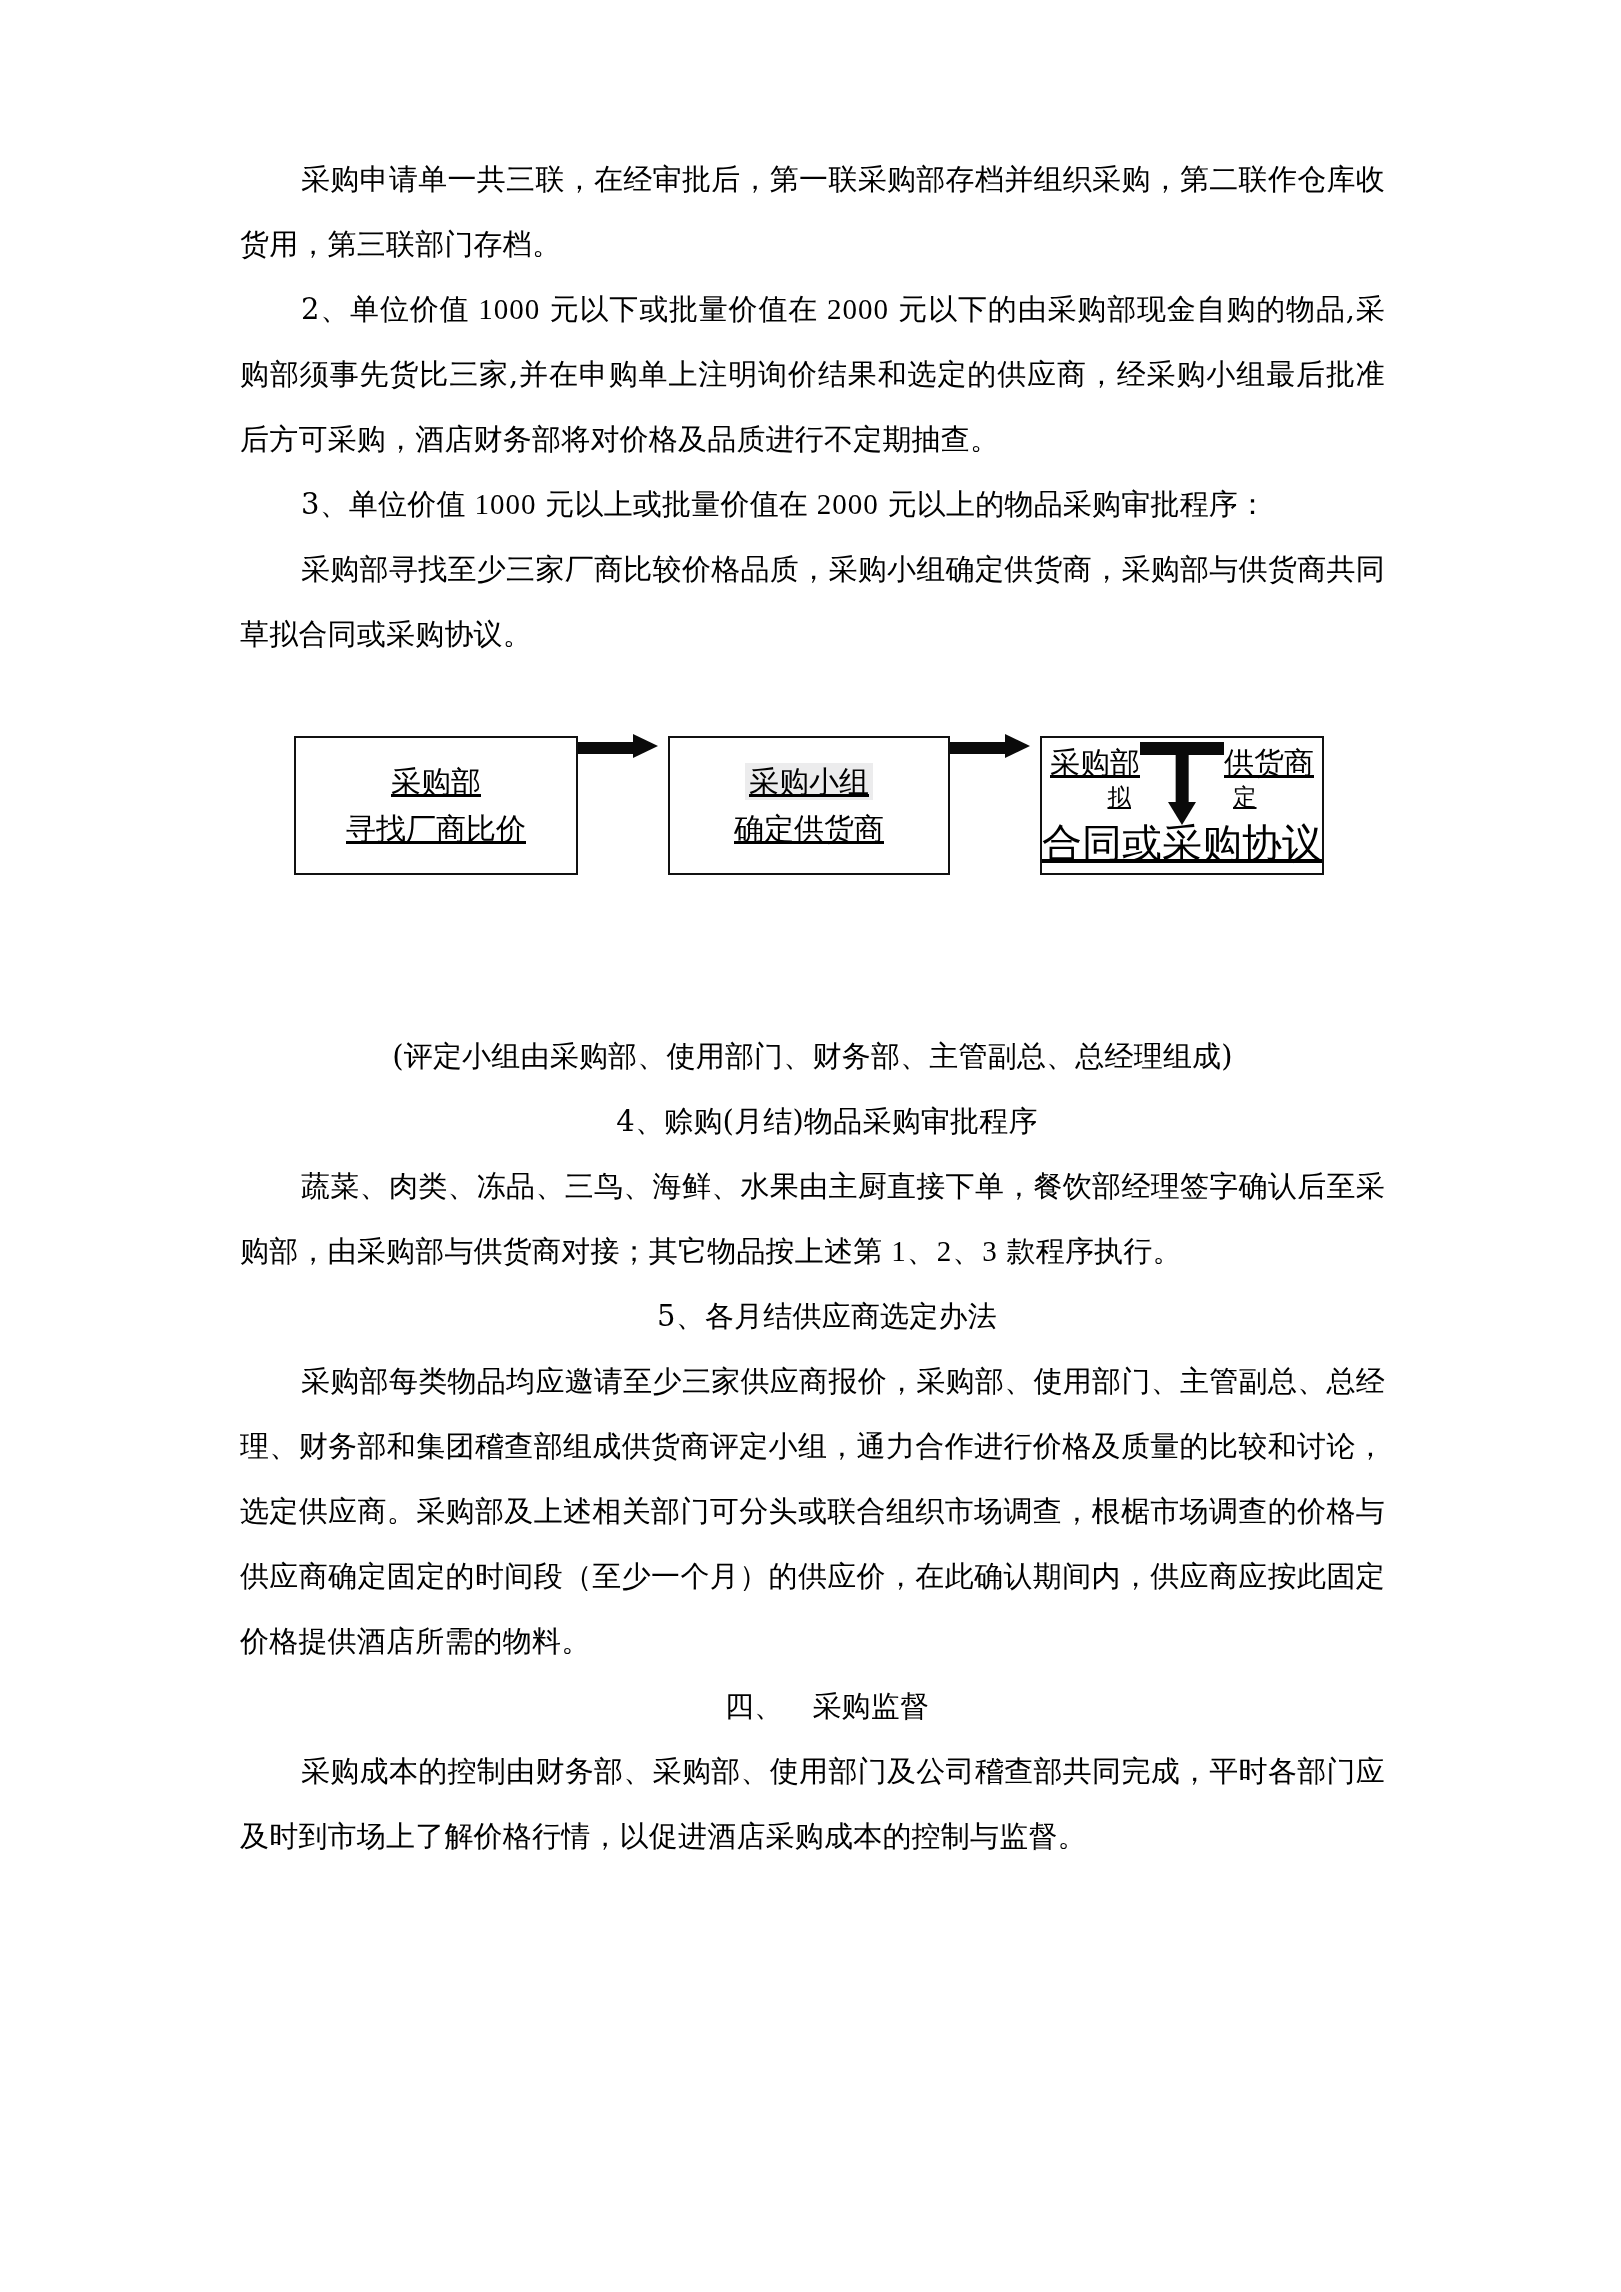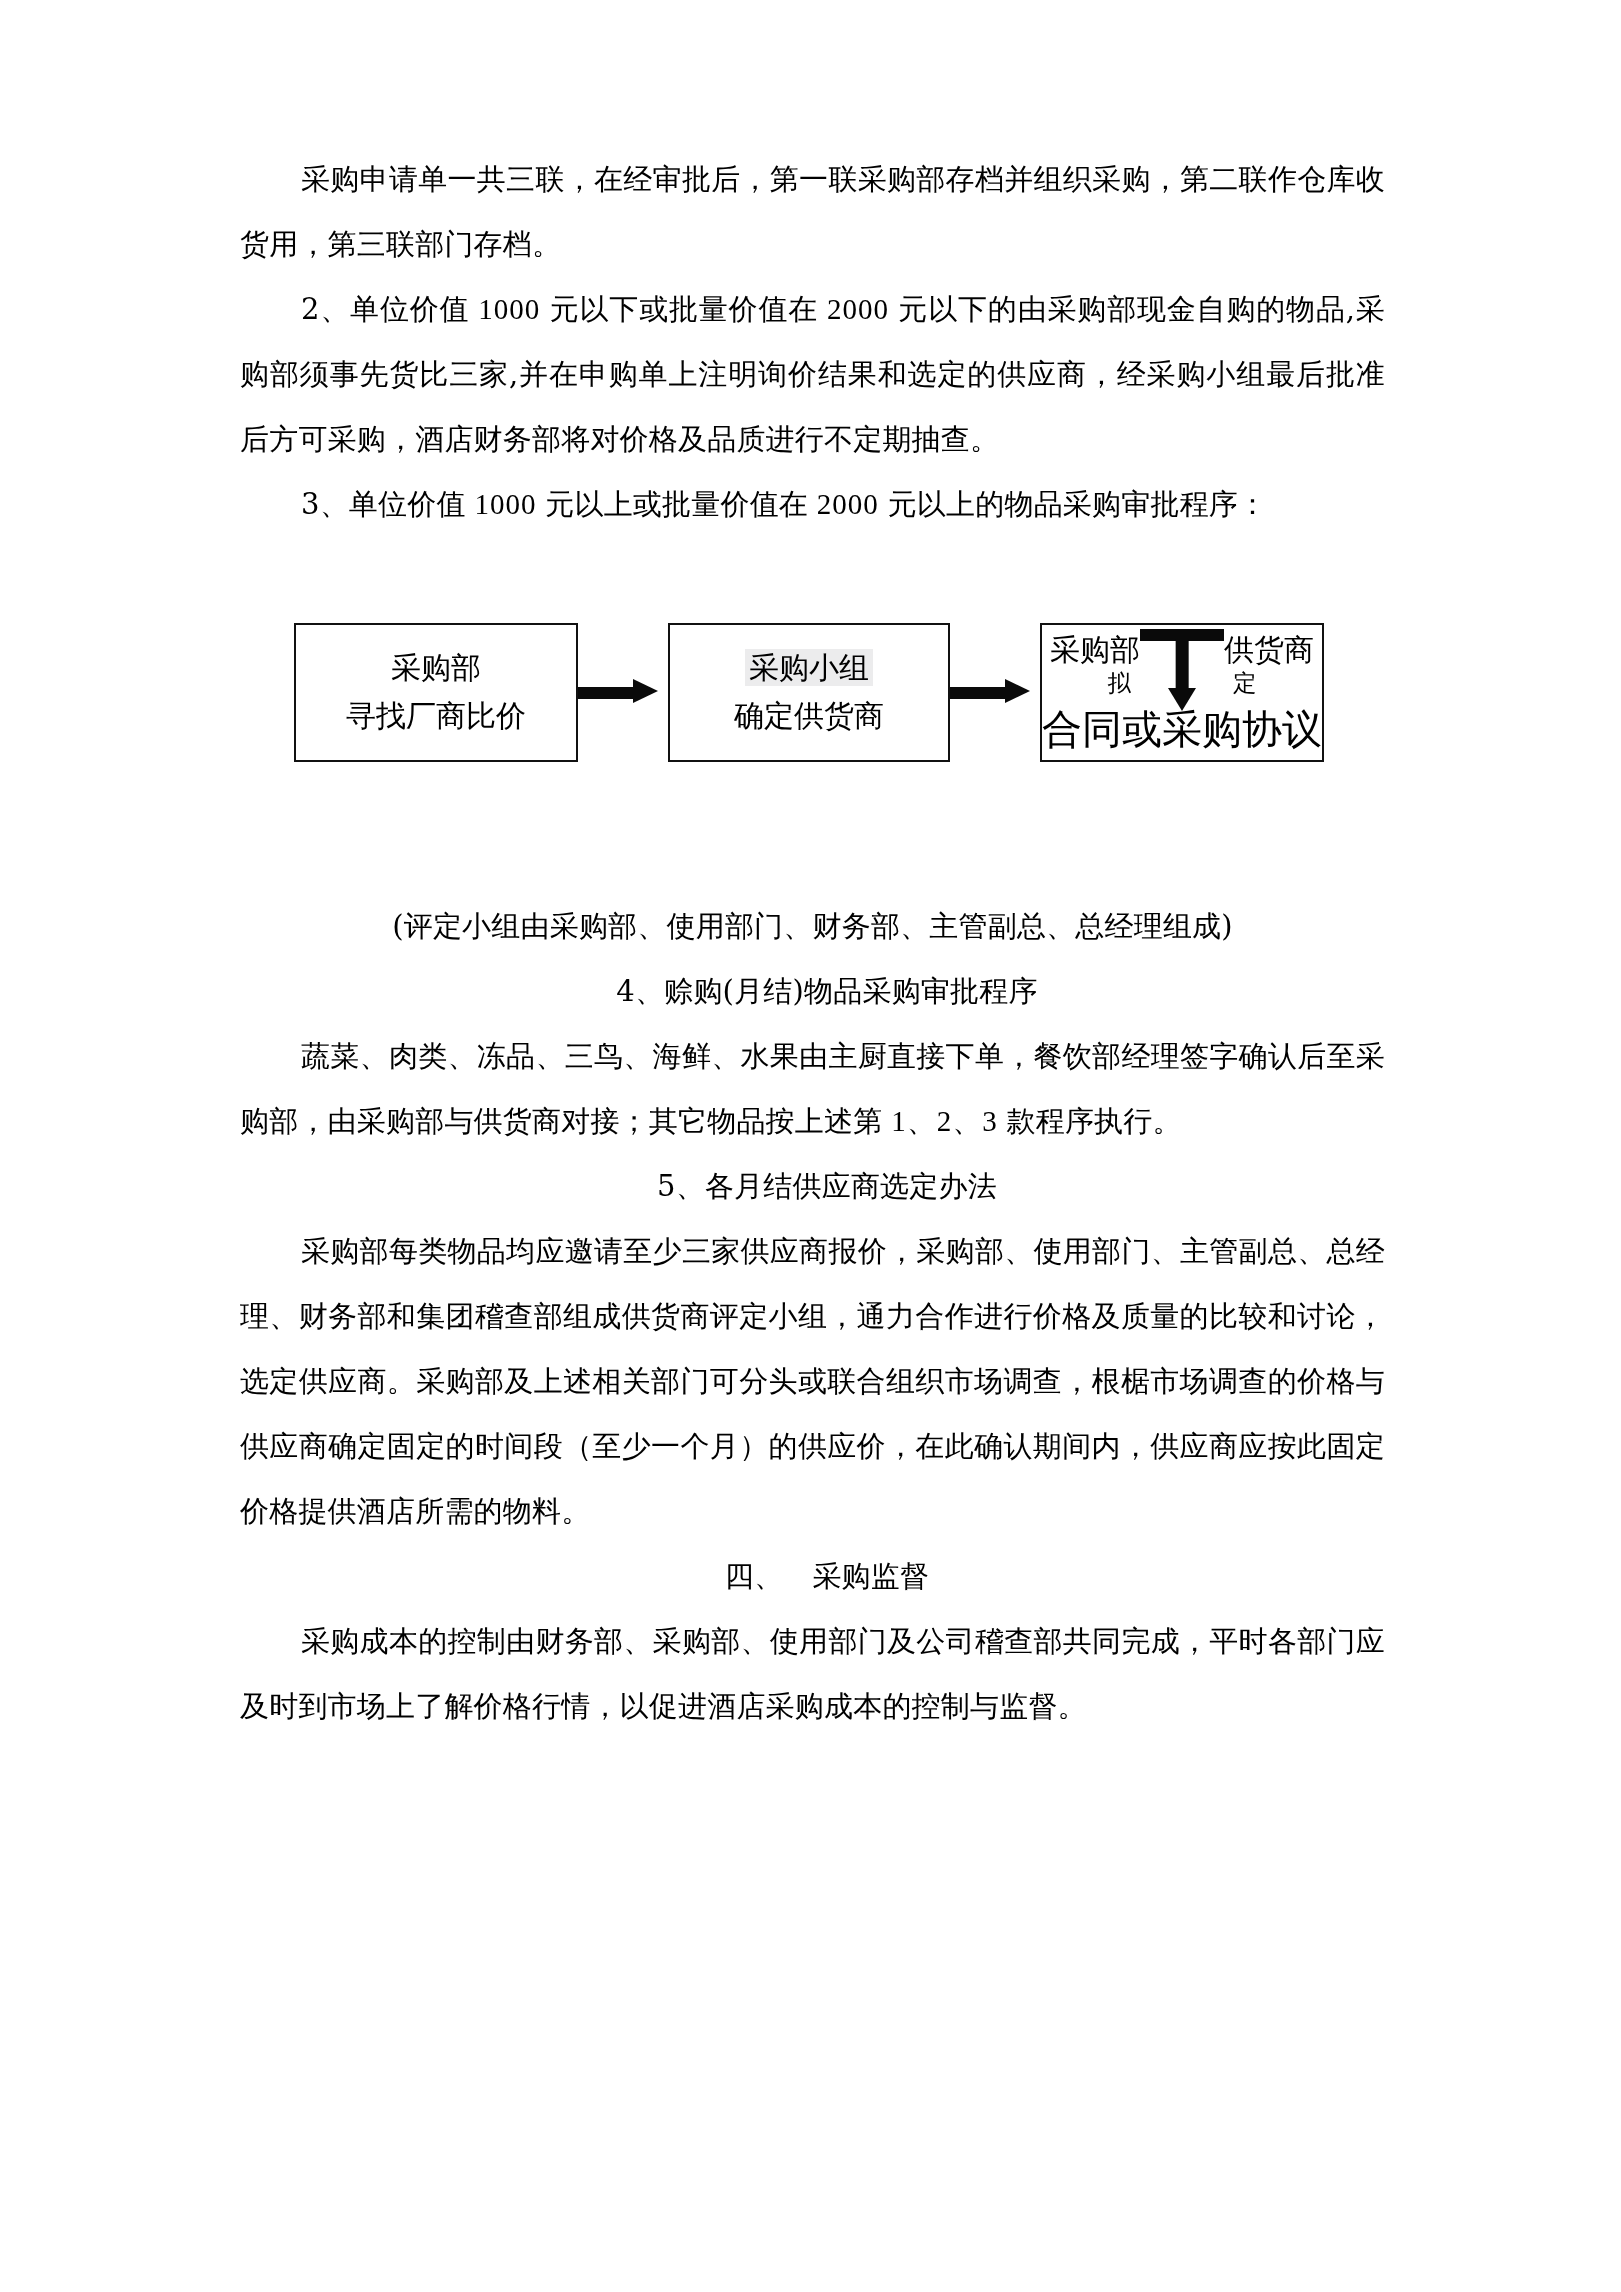--- a/index.html
+++ b/index.html
@@ -48,24 +48,24 @@
     padding: 0 8.8px;
     letter-spacing: 1px;
   }
 
   
   .flow {
     position: relative;
     height: 172px;
     margin: 0;
     display: flex;
-    align-items: center;
     justify-content: flex-start;
     padding-left: 54px;
     box-sizing: border-box;
+    text-decoration: underline;
   }
   .fbox {
     border: 2.9px solid #111111;
     background: #ffffff;
     box-sizing: border-box;
     display: flex;
     flex-direction: column;
     align-items: center;
     justify-content: center;
     font-size: 30px;
@@ -167,20 +167,21 @@
 
 <div class="page">
   <div class="content">
 
     <p class="para indent2">采购申请单一共三联，在经审批后，第一联采购部存档并组织采购，第二联作仓库收货用，第三联部门存档。</p>
 
     <p class="para indent2"><span>2、单位价值</span><span class="num">1000</span><span>元以下或批量价值在</span><span class="num">2000</span><span>元以下的由采购部现金自购的物品,采购部须事先货比三家,并在申购单上注明询价结果和选定的供应商，经采购小组最后批准后方可采购，酒店财务部将对价格及品质进行不定期抽查。</span></p>
 
     <p class="para indent2"><span>3、单位价值</span><span class="num">1000</span><span>元以上或批量价值在</span><span class="num">2000</span><span>元以上的物品采购审批程序：</span></p>
 
+    <p class="para indent2">采购部寻找至少三家厂商比较价格品质，采购小组确定供货商，采购部与供货商共同草拟合同或采购协议。</p>
 
     <div class="gap-lg"></div>
 
     <div class="flow">
 
       <div class="fbox fbox-1">
         <span class="l1">采购部</span>
         <span>寻找厂商比价</span>
       </div>
 

